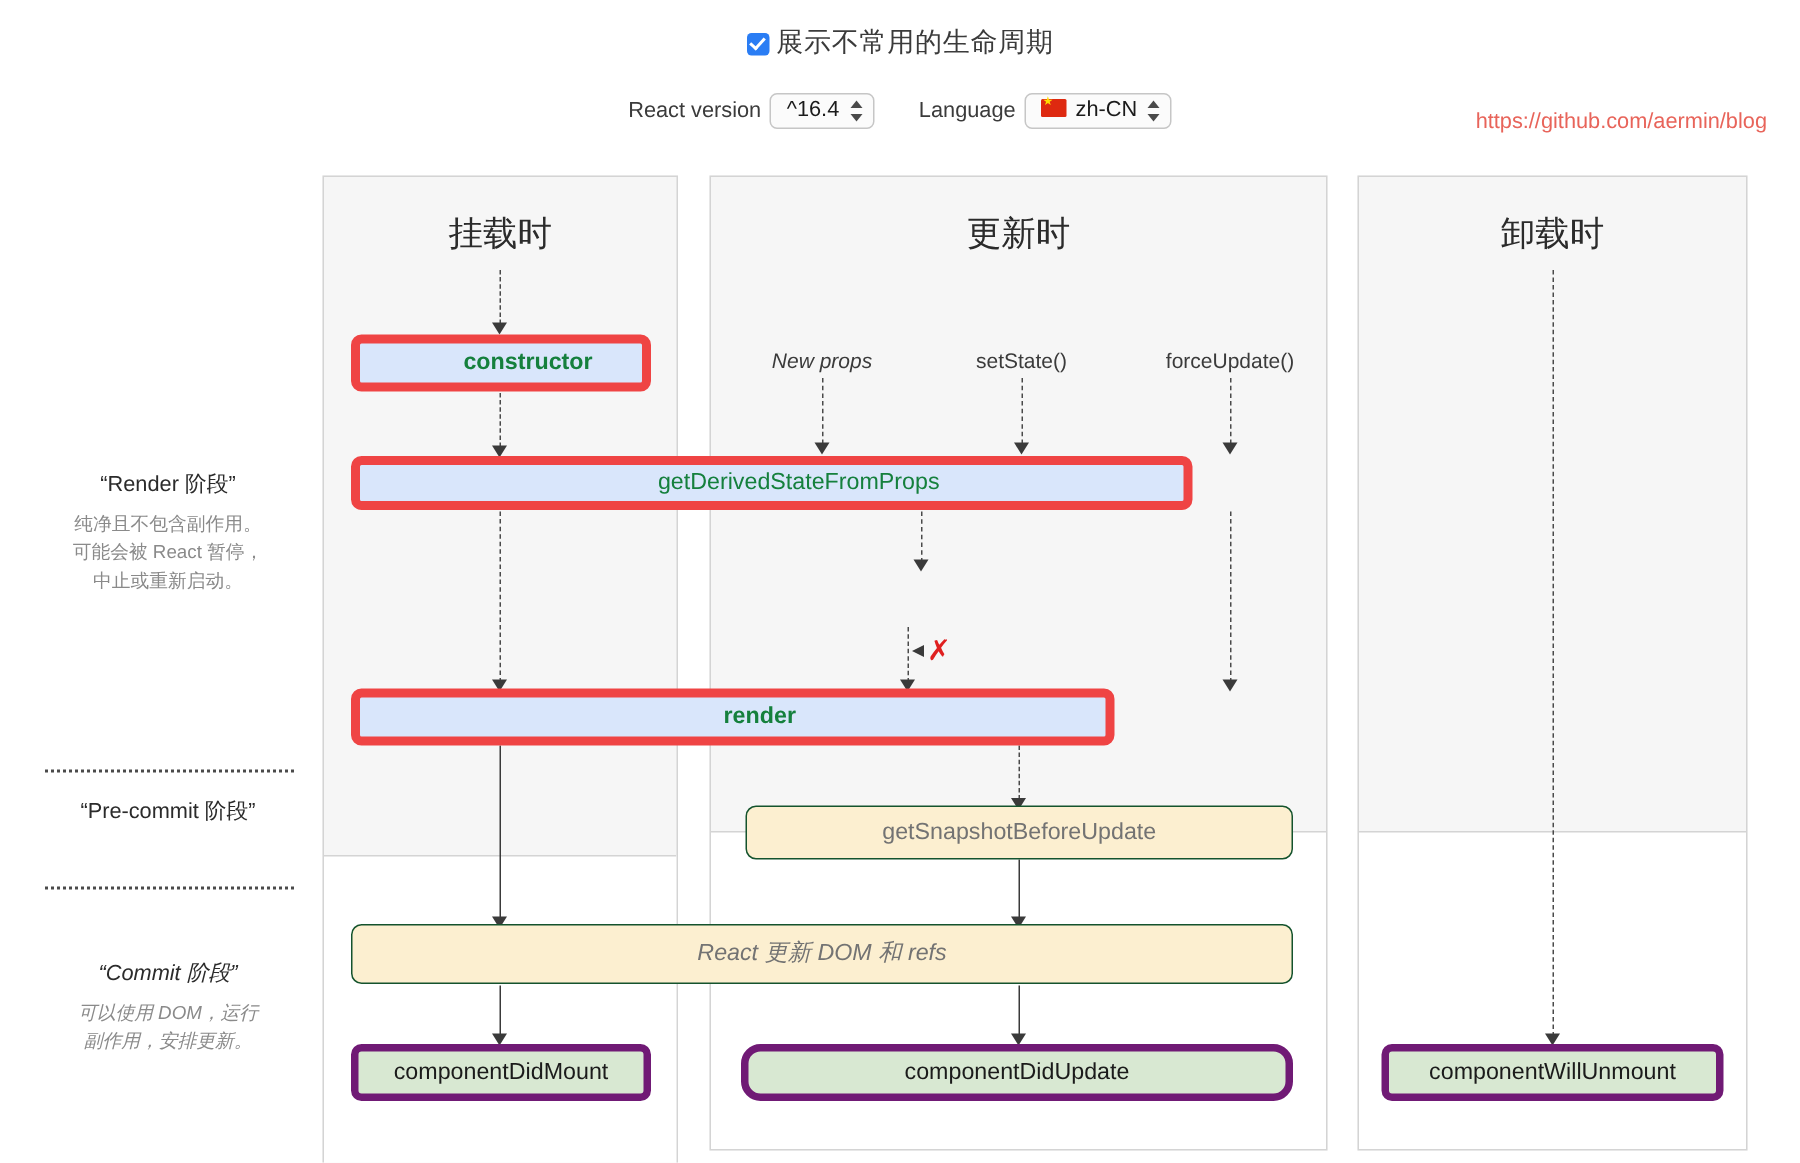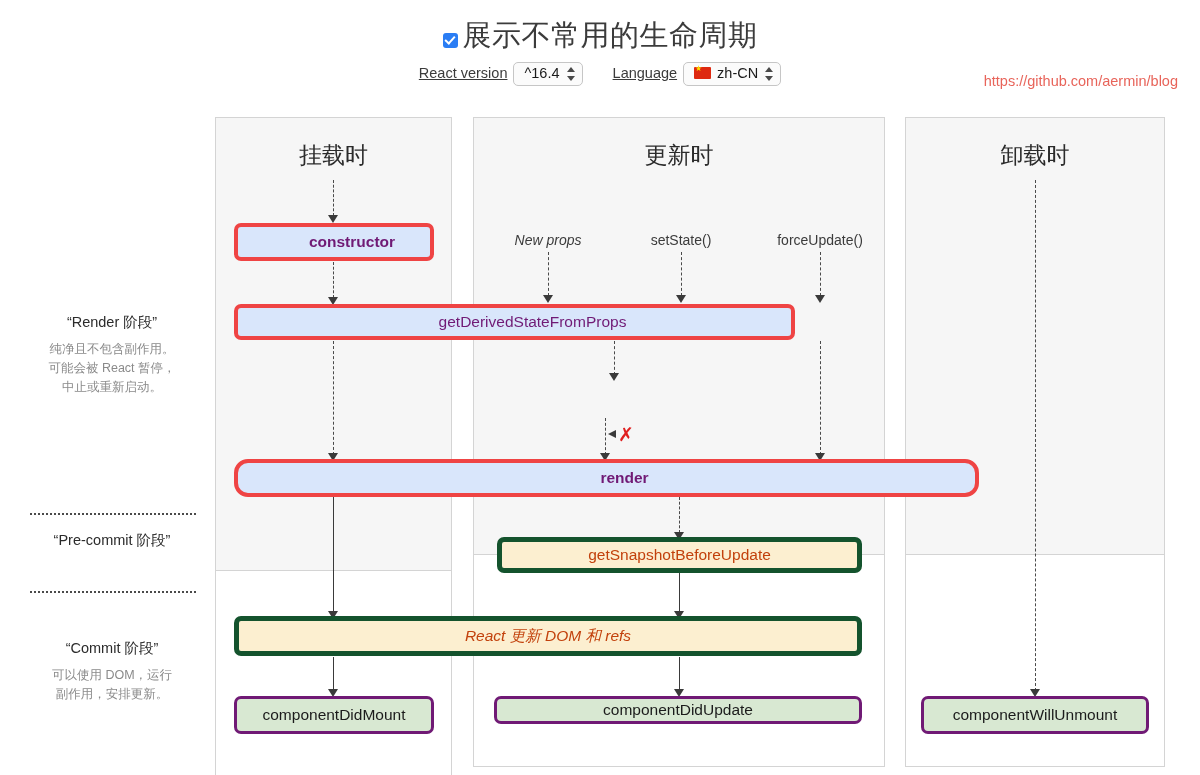--- a/index.html
+++ b/index.html
@@ -23,29 +23,29 @@
     position: relative; top: 3px; margin-right: 5px;
     vertical-align: baseline;
   }
   .title-check:after {
     content: ""; position: absolute;
     left: 4px; top: 1px; width: 4px; height: 8px;
     border: solid #ffffff; border-width: 0 2px 2px 0;
     transform: rotate(42deg);
   }
   .title-text {
-    font-size: 29px; color: #3b3b3b; letter-spacing: .5px;
+    font-size: 18px; color: #3b3b3b; letter-spacing: .5px;
     vertical-align: baseline;
   }
 
   .controls-row {
     position: absolute; left: 0; top: 62px; width: 1200px;
     text-align: center; font-size: 14.5px; color: #3b3b3b;
   }
-  .ctrl-label { color: #3b3b3b; margin-right: 6px; text-decoration: underline; }
+  .ctrl-label { color: #3b3b3b; margin-right: 6px; }
   .ctrl-gap { display: inline-block; width: 22px; }
   .select-box {
     display: inline-block; position: relative;
     border: 1px solid #c6c6c6; border-radius: 5px;
     background: #fbfbfb;
     padding: 2px 22px 3px 10px;
     font-size: 14.5px; color: #1b1b1b;
     vertical-align: middle; line-height: 17px;
     cursor: pointer;
   }
@@ -114,23 +114,23 @@
   
   .node {
     position: absolute;
     border-radius: 7px;
     display: flex; align-items: center; justify-content: center;
     text-align: center;
     font-size: 15.5px;
     line-height: 1.1;
     white-space: nowrap;
   }
-  .node-blue   { background: #d9e6fb; border: 4px solid #ef4444; color: #701a75; padding-left: 36px; }
-  .node-orange { background: #fcefd0; border: 5px solid #14532d; color: #c2410c; }
-  .node-green  { background: #d8e8d2; border: 3px solid #701a75; color: #1b1b1b; }
+  .node-blue   { background: #d9e6fb; border: 6px solid #ef4444; color: #15803d; padding-left: 36px; }
+  .node-orange { background: #fcefd0; border: 1px solid #14532d; color: #737373; }
+  .node-green  { background: #d8e8d2; border: 5px solid #701a75; color: #1b1b1b; }
   .node-bold   { font-weight: bold; }
   .node-italic { font-style: italic; }
 
   .trigger {
     position: absolute; font-size: 14px; color: #3b3b3b;
     text-align: left; white-space: nowrap;
     transform: translateX(-50%);
   }
   .trigger-italic { font-style: italic; }
 
@@ -188,21 +188,21 @@
   </div>
 
   <div class="dotted-sep" style="top:513px;"></div>
 
   <div class="phase" style="top:531px;">
     <div class="phase-title">“Pre-commit 阶段”</div>
   </div>
 
   <div class="dotted-sep" style="top:591px;"></div>
 
-  <div class="phase" style="top:639px;">
+  <div class="phase" style="top:639px;font-style:italic;">
     <div class="phase-title">“Commit 阶段”</div>
     <div class="phase-desc">
       可以使用 DOM，运行<br>副作用，安排更新。
     </div>
   </div>
 
   <div class="panel" style="left:215px; width:237px; height:666px;">
     <div class="panel-white" style="height:212px;"></div>
     <div class="panel-head">挂载时</div>
   </div>
@@ -267,25 +267,25 @@
 
   <div class="trigger trigger-italic" style="left:548px; top:232px;">New props</div>
   <div class="trigger" style="left:681px; top:232px;">setState()</div>
   <div class="trigger" style="left:820px; top:232px;">forceUpdate()</div>
 
   <div class="node node-blue node-bold" style="left:234px; top:223px; width:200px; height:38px;">constructor</div>
 
   <div class="node node-blue" style="left:234px; top:304px; width:561px; height:36px;">getDerivedStateFromProps</div>
 
 
-  <div class="node node-blue node-bold" style="left:234px; top:459px; width:745px; height:38px;border-radius:14px;">render</div>
+  <div class="node node-blue node-bold" style="left:234px; top:459px; width:509px; height:38px;">render</div>
 
   <div class="node node-orange" style="left:497px; top:537px; width:365px; height:36px;">getSnapshotBeforeUpdate</div>
 
   <div class="node node-orange node-italic" style="left:234px; top:616px; width:628px; height:40px;">React 更新 DOM 和 refs</div>
 
   <div class="node node-green" style="left:234px; top:696px; width:200px; height:38px;">componentDidMount</div>
 
-  <div class="node node-green" style="left:494px; top:696px; width:368px; height:28px;">componentDidUpdate</div>
+  <div class="node node-green" style="left:494px; top:696px; width:368px; height:38px;border-radius:13px;">componentDidUpdate</div>
 
   <div class="node node-green" style="left:921px; top:696px; width:228px; height:38px;">componentWillUnmount</div>
 
 </div>
 
 </body></html>

